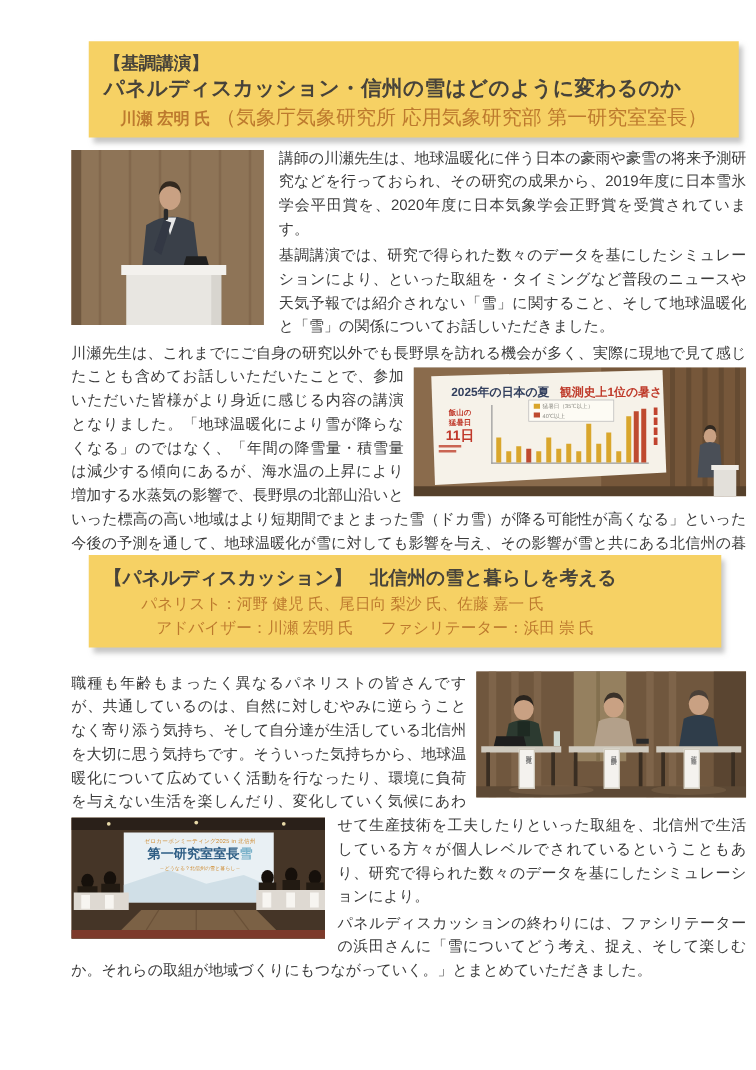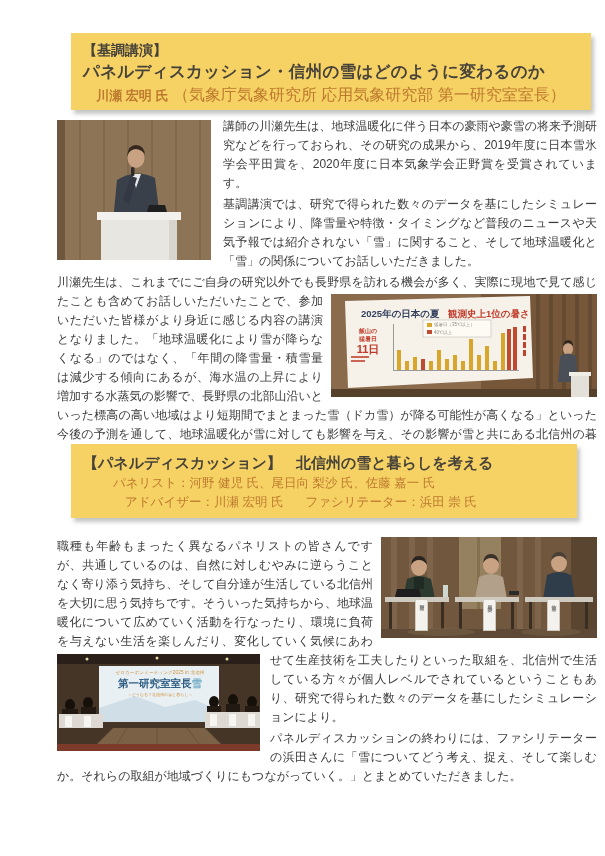--- a/index.html
+++ b/index.html
@@ -16,21 +16,21 @@
   #panel-box{top:444px;width:506px;height:74px;}
   .box-tag{font-size:14px;font-weight:bold;color:#47433a;line-height:18px;display:block;}
   .box-title{font-size:16.5px;font-weight:bold;color:#47433a;line-height:25px;display:block;letter-spacing:.3px;}
   .speaker-line{display:block;text-align:center;line-height:17px;margin-top:2px;color:#bd7a2e;}
   .speaker-name{font-size:13px;font-weight:bold;}
   .speaker-affil{font-size:16px;}
   .panel-title-line{font-size:15px;font-weight:bold;color:#47433a;line-height:22px;display:block;}
   .panel-title-line .gap{display:inline-block;width:14px;}
   .panel-people{display:block;color:#bd7a2e;font-size:12.5px;line-height:19px;}
   .panel-people.l2{padding-left:30px;}
-  .panel-people.l3{padding-left:42px;}
+  .panel-people.l3{padding-left:42px;font-family:Liberation Serif, serif;}
   .staff-gap{display:inline-block;width:22px;}
   
   .bodysec{position:absolute;left:57px;width:540px;overflow:hidden;
     font-size:12px;line-height:19px;text-align:justify;color:#3b3b3b;}
   #keynote-body{top:117px;height:327px;}
   #panel-body{top:537px;height:310px;}
   .bodysec p{margin:0 0 2px 0;}
   
   .photo{position:relative;overflow:hidden;background:#7a6148;}
   #photo-speaker{float:left;width:154px;height:140px;margin:3px 12px 4px 0;}
@@ -100,21 +100,21 @@
         <rect x="74" y="47" width="3.5" height="9" rx="1.5" fill="#2b2b2b"></rect>
 
         <rect x="40" y="92" width="84" height="8" fill="#f3f1ed"></rect>
         <rect x="44" y="100" width="76" height="40" fill="#e8e6e1"></rect>
         <rect x="112" y="100" width="8" height="40" fill="#d8d5cf"></rect>
         <polygon points="92,85 108,85 110,92 90,92" fill="#1f1f1f"></polygon>
       </svg>
     </div>
 
     <p>講師の川瀬先生は、地球温暖化に伴う日本の豪雨や豪雪の将来予測研究などを行っておられ、その研究の成果から、2019年度に日本雪氷学会平田賞を、2020年度に日本気象学会正野賞を受賞されています。</p>
-    <p>基調講演では、研究で得られた数々のデータを基にしたシミュレーションにより、降雪量や特徴・タイミングなど普段のニュースや天気予報では紹介されない「雪」に関すること、そして地球温暖化と「雪」の関係についてお話しいただきました。</p>
+    <p>基調講演では、研究で得られた数々のデータを基にしたシミュレーションにより、といった取組を・タイミングなど普段のニュースや天気予報では紹介されない「雪」に関すること、そして地球温暖化と「雪」の関係についてお話しいただきました。</p>
     <p><span>川瀬先生は、これまでにご自身の研究以外でも長野県を訪れる機会が</span><span class="photo" id="photo-slide">
         <svg width="266" height="103" viewBox="0 0 266 103">
           <rect width="266" height="103" fill="#8a6b4c"></rect>
           <rect x="150" width="116" height="103" fill="#76573a"></rect>
           <g fill="#5f4730" opacity="0.7">
             <rect x="205" width="4" height="103"></rect>
               <rect x="218" width="4" height="103"></rect>
             <rect x="231" width="4" height="103"></rect>
               <rect x="244" width="4" height="103"></rect>
               <rect x="257" width="4" height="103"></rect>

